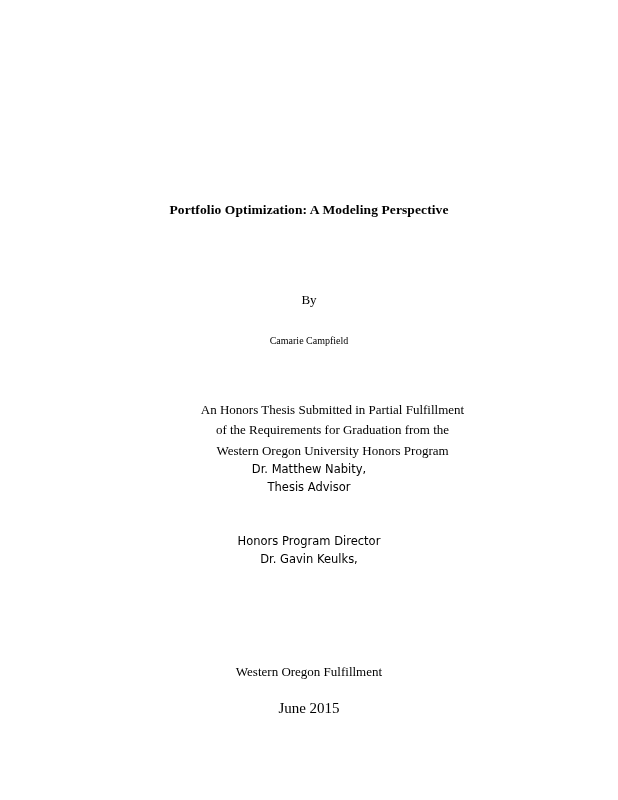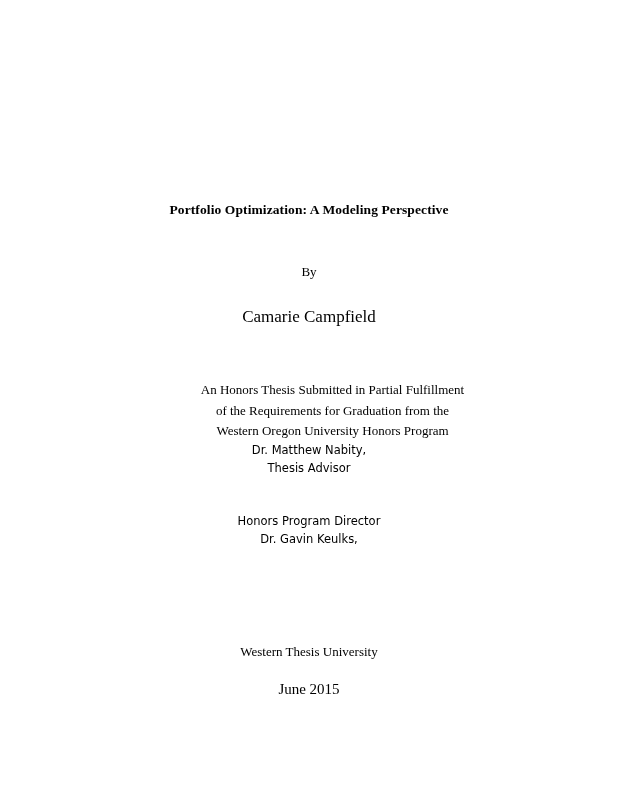--- a/index.html
+++ b/index.html
@@ -31,25 +31,25 @@
   .title {
     font-family: "Liberation Serif", serif;
     font-weight: bold;
     font-size: 13.5px;
     letter-spacing: 0.1px;
     margin-top: 202px;
     line-height: 1.2;
   }
   .by {
     font-size: 13px;
-    margin-top: 46px;
+    margin-top: 74px;
     line-height: 1.2;
   }
   .author {
-    font-size: 17px;
+    font-size: 10px;
     margin-top: 27px;
     line-height: 1.2;
   }
   .submission {
     font-size: 13px;
     margin-top: 53px;
     line-height: 1.58;
   }
   .submission div {
     white-space: nowrap;
@@ -98,18 +98,18 @@
     <div class="advisor-block">
       <div>Dr. Matthew Nabity,</div>
       <div>Thesis Advisor</div>
     </div>
 
     <div class="director-block">
       <div>Honors Program Director</div>
       <div>Dr. Gavin Keulks,</div>
     </div>
 
-    <div class="institution">Western Thesis University</div>
+    <div class="institution">Western Oregon Fulfillment</div>
 
     <div class="date">June 2015</div>
 
   </div>
 </div>
 
 </body></html>

